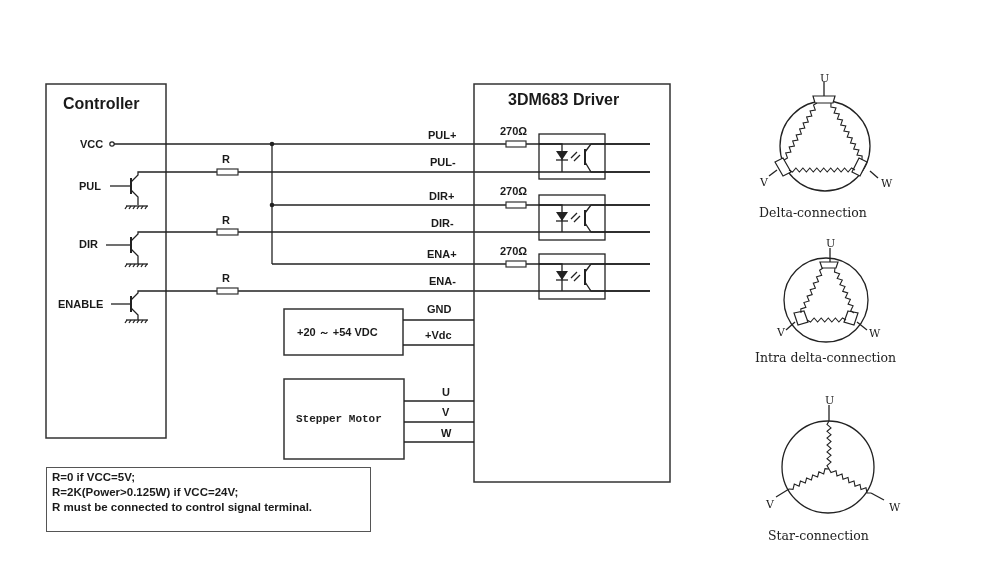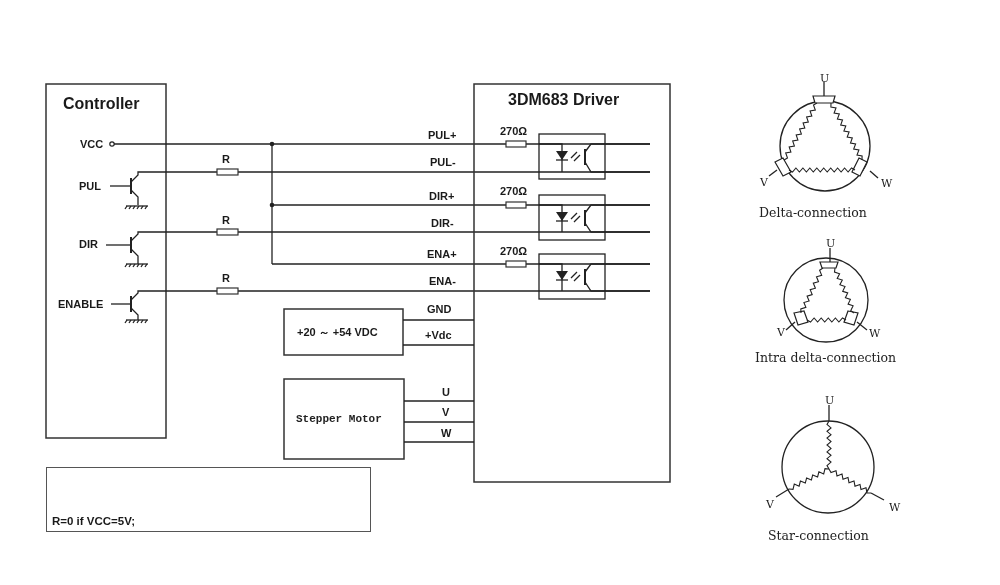--- a/index.html
+++ b/index.html
@@ -7,21 +7,21 @@
   svg { position: absolute; left: 0; top: 0; }
   .lbl { font-family: "Liberation Sans", "DejaVu Sans", sans-serif; font-weight: bold; fill: #1a1a1a; }
   .mono { font-family: "DejaVu Serif", "Liberation Serif", serif; fill: #222; }
   .monob { font-family: "Liberation Mono", "DejaVu Sans Mono", monospace; font-weight: bold; fill: #222; }
   .w { stroke: #222; fill: none; stroke-width: 1.3; }
   .wt { stroke: #222; fill: none; stroke-width: 2; }
   .box { stroke: #333; fill: none; stroke-width: 1.5; }
   .note { position: absolute; left: 46px; top: 467px; width: 325px; height: 65px; border: 1.5px solid #555;
           box-sizing: border-box; padding: 2px 5px; font-family: "Liberation Sans", sans-serif; font-weight: bold;
           font-size: 11.5px; line-height: 15px; color: #1a1a1a; }
-  .note div { white-space: nowrap; margin-top: 44px; }
+  .note div { white-space: nowrap; }
 </style>
 </head>
 <body>
 
 <svg width="1000" height="585" viewBox="0 0 1000 585">
 
   <rect class="box" x="46" y="84" width="120" height="354"></rect>
   <text class="lbl" x="63" y="109" font-size="16">Controller</text>
 
   <text class="lbl" x="80" y="148" font-size="11">VCC</text>
@@ -182,13 +182,15 @@
     <line class="w" x1="871" y1="493" x2="884" y2="500"></line>
     <text class="mono" x="825" y="404" font-size="11">U</text>
     <text class="mono" x="766" y="508" font-size="11">V</text>
     <text class="mono" x="889" y="511" font-size="11">W</text>
     <text class="mono" x="768" y="540" font-size="12.5">Star-connection</text>
   </g>
 </svg>
 
 <div class="note">
   <div>R=0 if VCC=5V;</div>
+  <div>R=2K(Power&gt;0.125W) if VCC=24V;</div>
+  <div>R must be connected to control signal terminal.</div>
 </div>
 
 </body></html>

